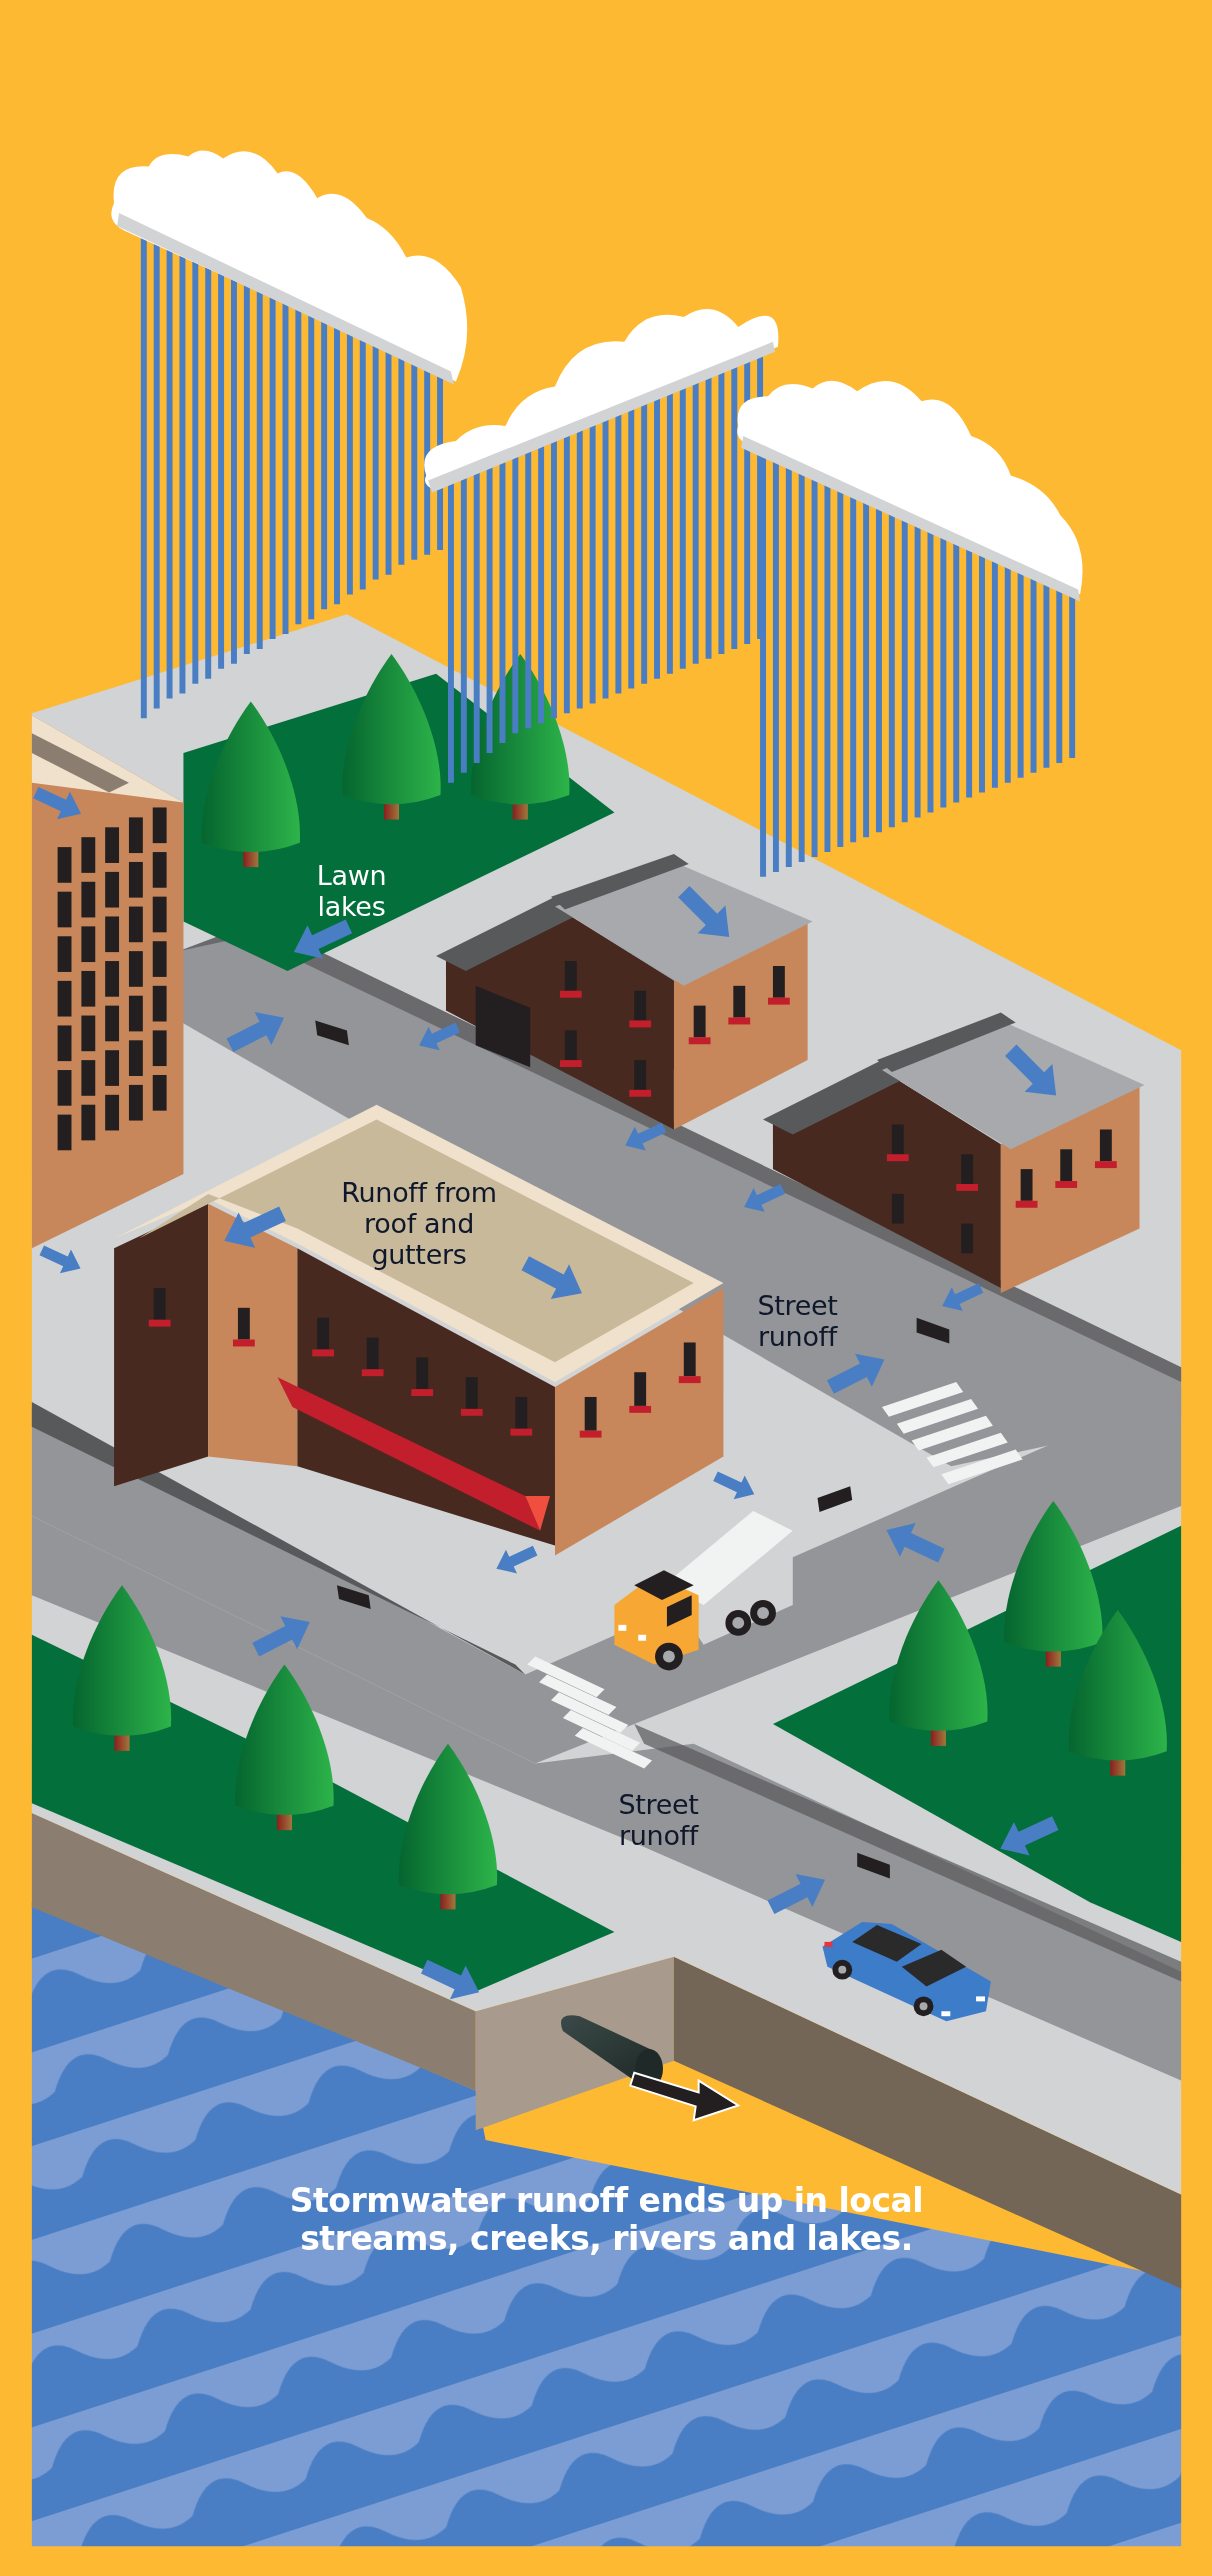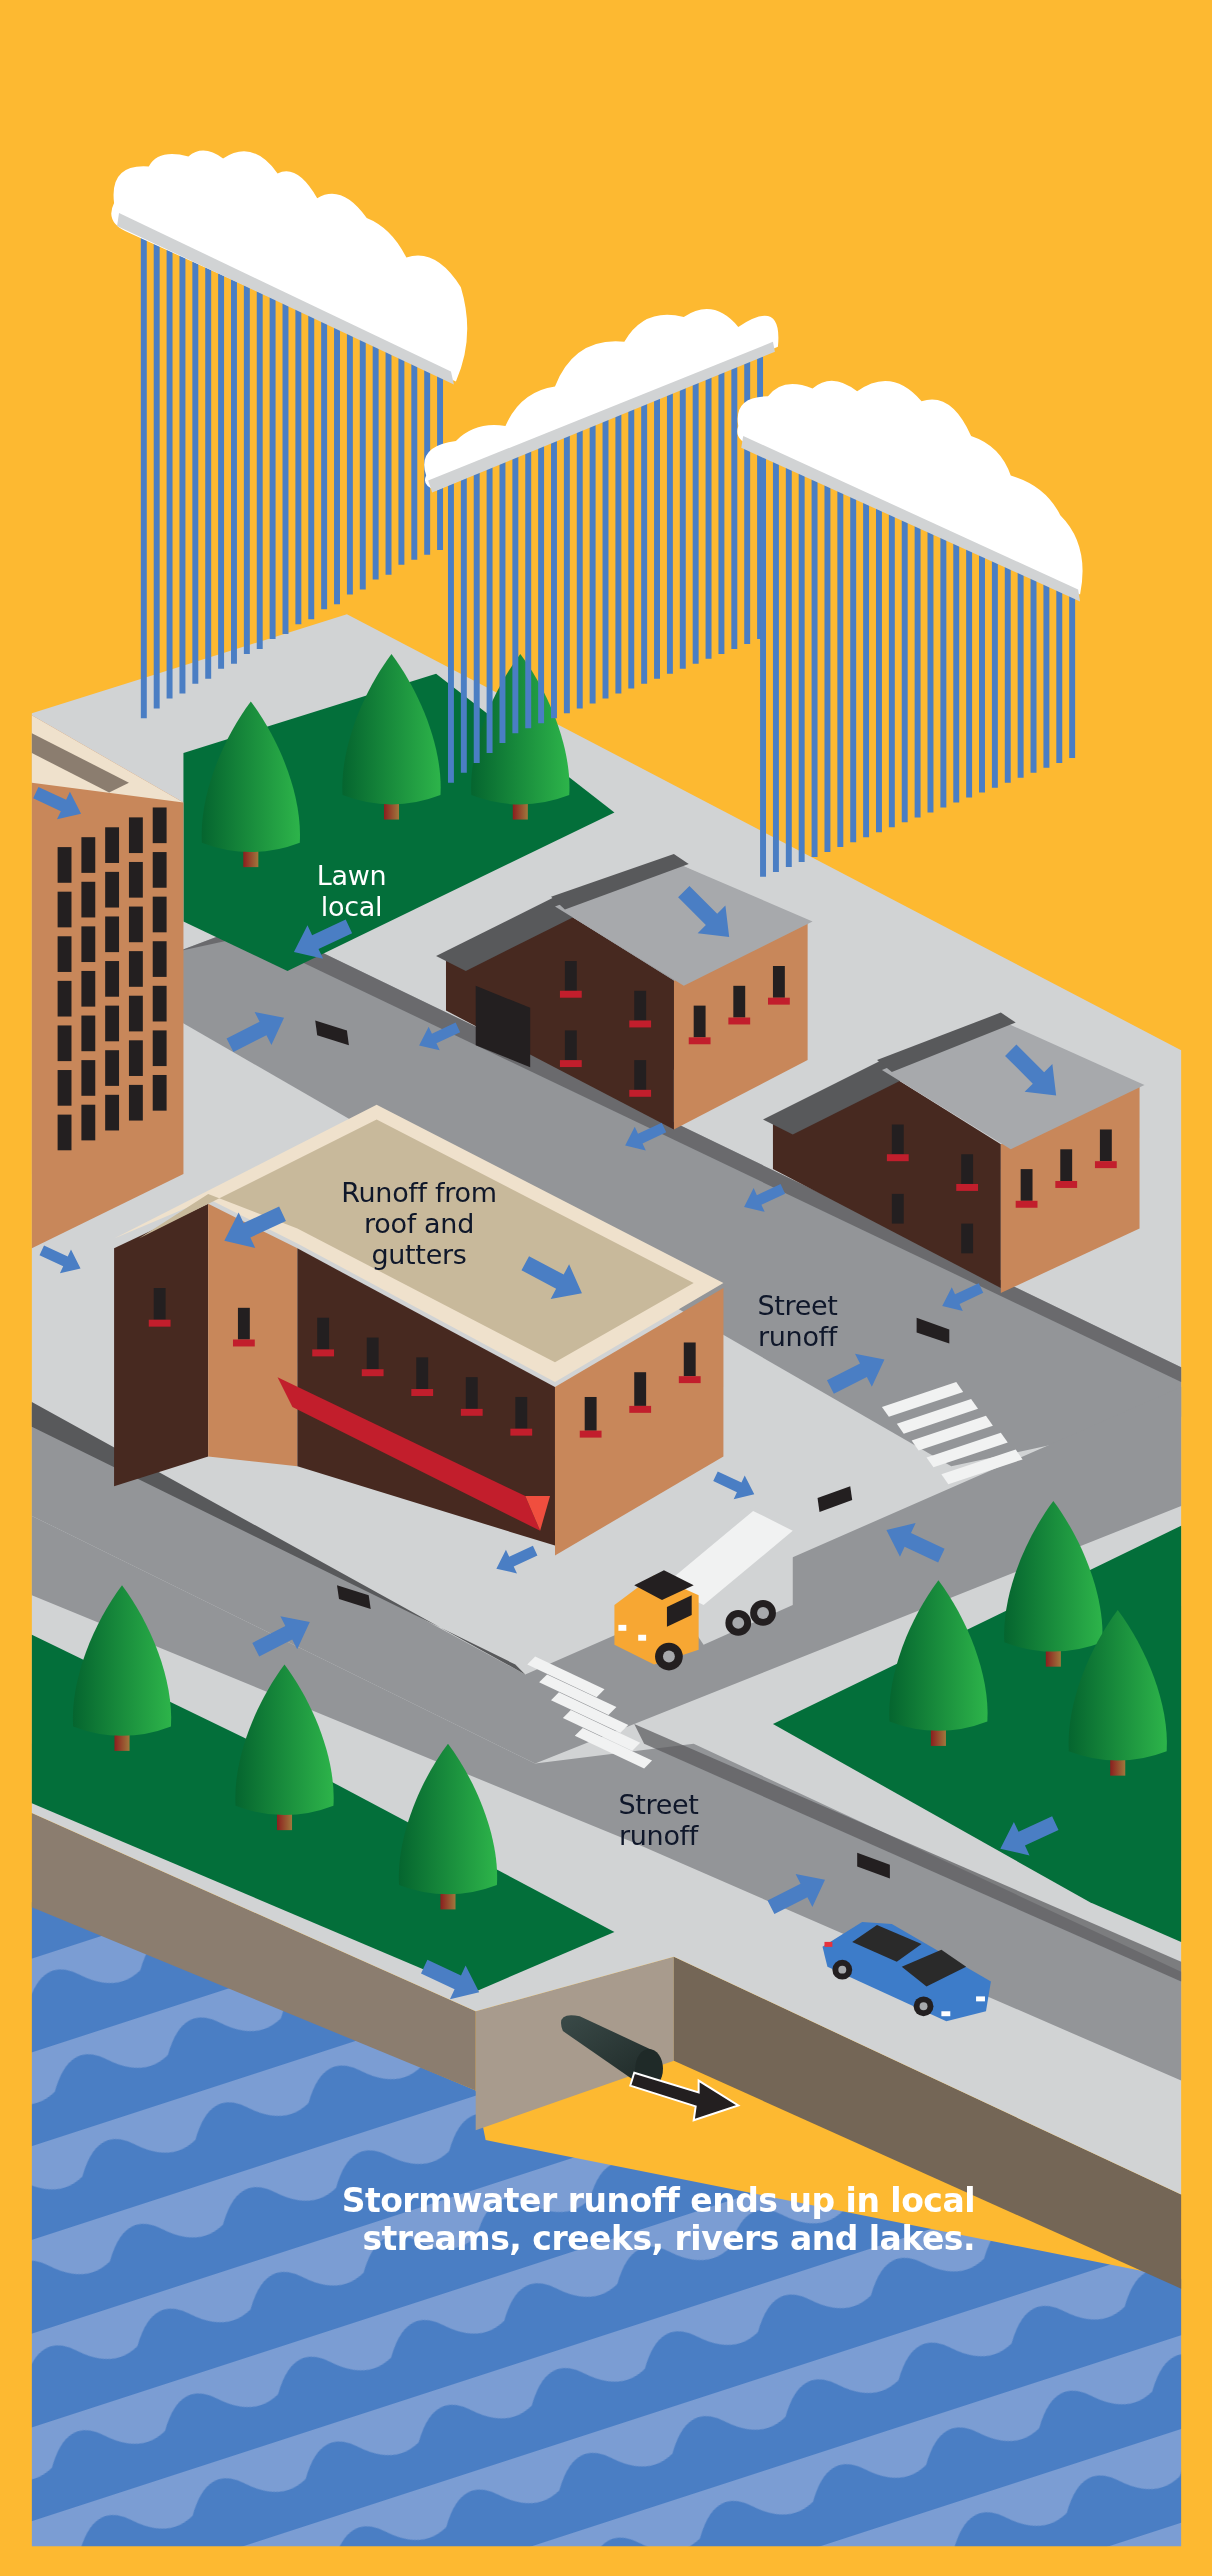--- a/index.html
+++ b/index.html
@@ -392,27 +392,27 @@
         <line x1="1056" y1="565" x2="1056" y2="775"></line>
         <line x1="1069" y1="570" x2="1069" y2="770"></line>
         <line x1="1082" y1="575" x2="1082" y2="765"></line>
     </g>
     <path d="M745 430 Q740 400 775 400 Q790 380 820 392 Q840 375 865 395 Q900 370 930 405 Q960 395 980 440 Q1010 450 1020 480 Q1055 490 1070 520 Q1100 550 1090 600 L760 450 Q740 445 745 430 Z" fill="#FFFFFF"></path>
     <path d="M750 440 L1088 595 L1090 607 L748 452 Z" fill="#D1D3D4"></path>
   </g>
 </svg>
 
 <div class="label label-light" style="left:287px; top:860px; width:129px; white-space:pre-line;">Lawn
-local</div>
+lakes</div>
 
 <div class="label" style="left:315px; top:1177px; width:208px; white-space:pre-line;">Runoff from
 roof and
 gutters</div>
 
 <div class="label" style="left:733px; top:1290px; width:129px; white-space:pre-line;">Street
 runoff</div>
 
 <div class="label" style="left:594px; top:1789px; width:129px; white-space:pre-line;">Street
 runoff</div>
 
-<div class="caption" style="white-space:pre-line;text-align:right;">Stormwater runoff ends up in local
+<div class="caption" style="white-space:pre-line;">Stormwater runoff ends up in local
 streams, creeks, rivers and lakes.</div>
 
 
 </body></html>

